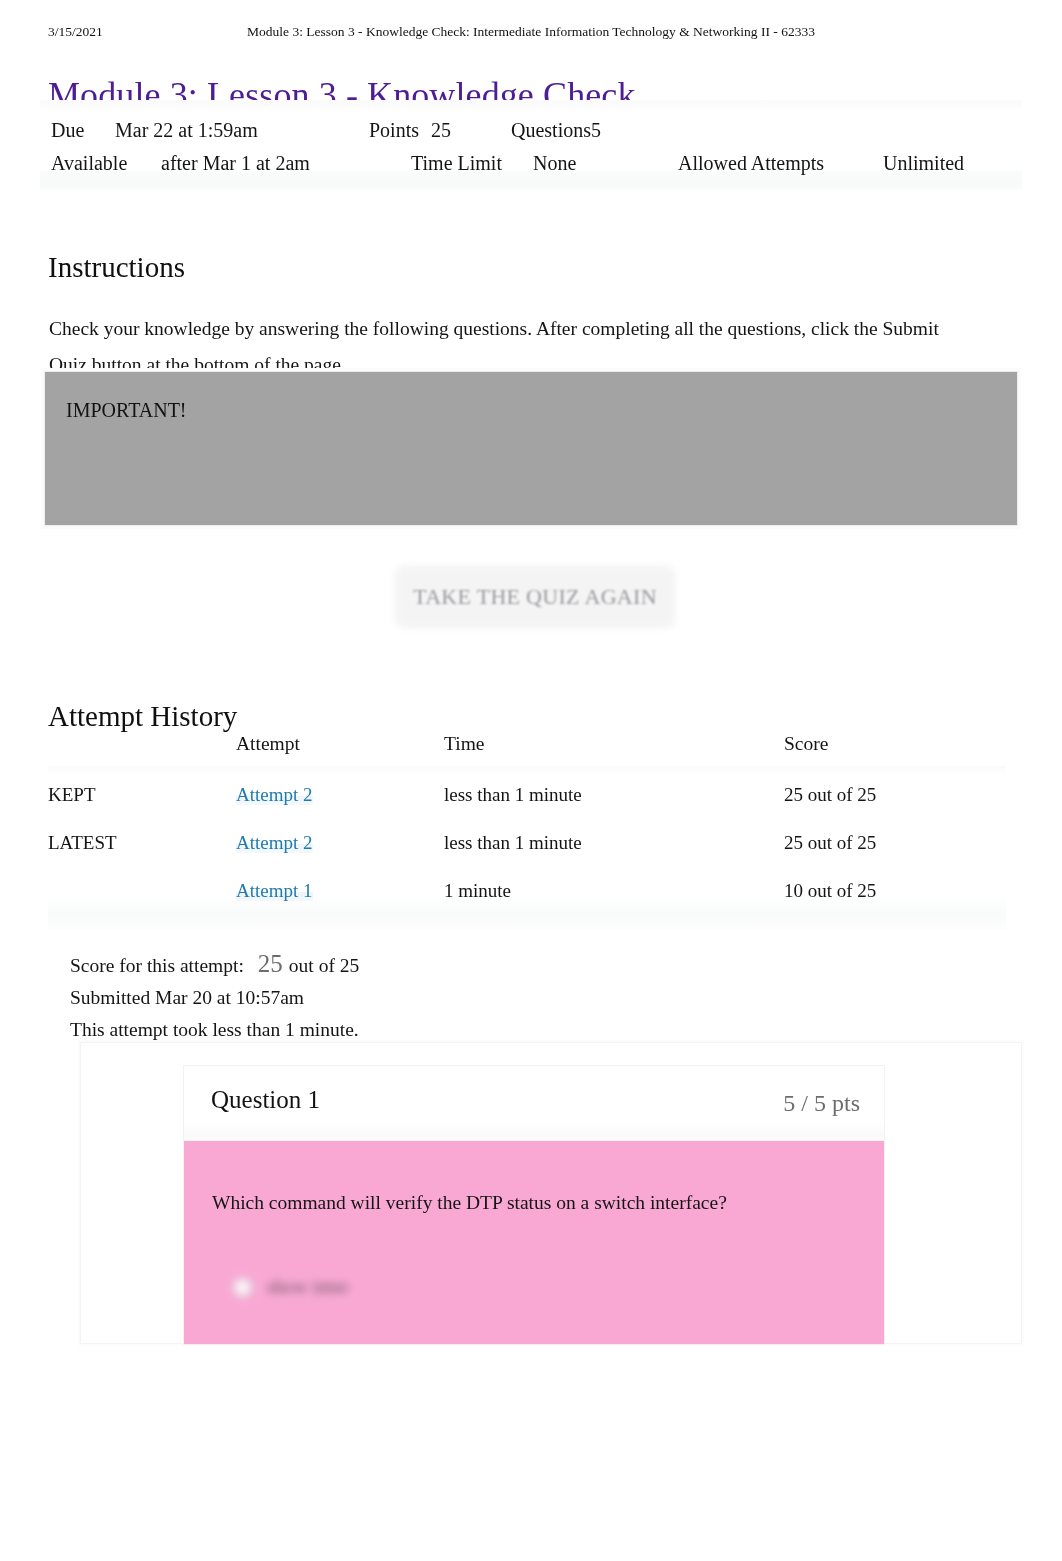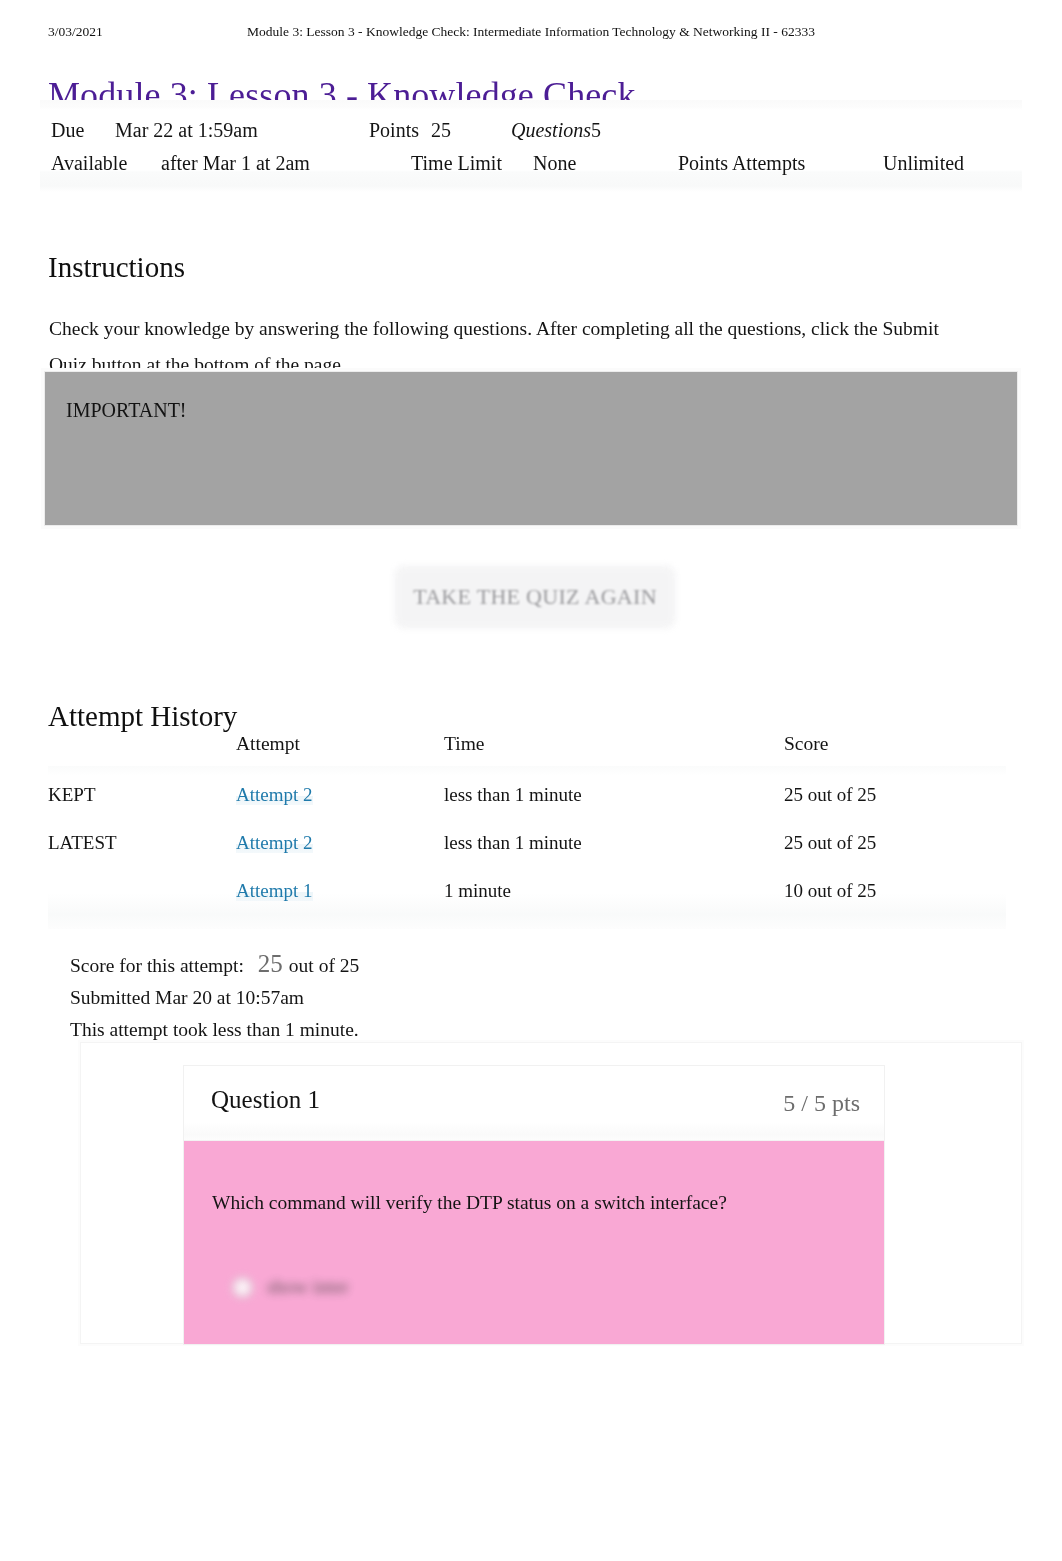--- a/index.html
+++ b/index.html
@@ -72,21 +72,21 @@
     white-space: nowrap;
     padding-left: 11px;
   }
   .meta-label { color: #141414; }
   .meta-value { color: #141414; }
 
   .mr1-due-label   { width: 56px; }
   .mr1-due-value   { width: 254px; margin-left: 8px; }
   .mr1-pts-label   { width: 62px; }
   .mr1-pts-value   { width: 80px; }
-  .mr1-q-label     { width: 80px; font-style: italic; }
+  .mr1-q-label     { width: 80px; }
   .mr1-q-value     { width: 40px; }
 
   .mr2-av-label    { width: 110px; }
   .mr2-av-value    { width: 250px; }
   .mr2-tl-label    { width: 122px; }
   .mr2-tl-value    { width: 145px; }
   .mr2-aa-label    { width: 205px; }
   .mr2-aa-value    { width: 120px; }
 
   
@@ -323,41 +323,41 @@
   .answer-text {
     font-size: 19px;
     color: #3d3d3d;
     letter-spacing: 0.2px;
   }
 </style>
 </head>
 <body>
 
 <div class="print-header">
-  <span class="ph-date">3/03/2021</span>
+  <span class="ph-date">3/15/2021</span>
   <span class="ph-title">Module 3: Lesson 3 - Knowledge Check: Intermediate Information Technology &amp; Networking II - 62333</span>
 </div>
 
 <h1 class="page-title">Module 3: Lesson 3 - Knowledge Check</h1>
 
 <div class="meta-block">
   <div class="meta-row">
     <span class="meta-label mr1-due-label">Due</span>
     <span class="meta-value mr1-due-value">Mar 22 at 1:59am</span>
     <span class="meta-label mr1-pts-label">Points</span>
     <span class="meta-value mr1-pts-value">25</span>
     <span class="meta-label mr1-q-label">Questions</span>
     <span class="meta-value mr1-q-value">5</span>
   </div>
   <div class="meta-row">
     <span class="meta-label mr2-av-label">Available</span>
     <span class="meta-value mr2-av-value">after Mar 1 at 2am</span>
     <span class="meta-label mr2-tl-label">Time Limit</span>
     <span class="meta-value mr2-tl-value">None</span>
-    <span class="meta-label mr2-aa-label">Points Attempts</span>
+    <span class="meta-label mr2-aa-label">Allowed Attempts</span>
     <span class="meta-value mr2-aa-value">Unlimited</span>
   </div>
 </div>
 
 <h2 class="instructions-heading">Instructions</h2>
 <p class="instructions-body">Check your knowledge by answering the following questions. After completing all the questions, click the Submit Quiz button at the bottom of the page.</p>
 
 <div class="important-box">
   <div class="important-title">IMPORTANT!</div>
 </div>

